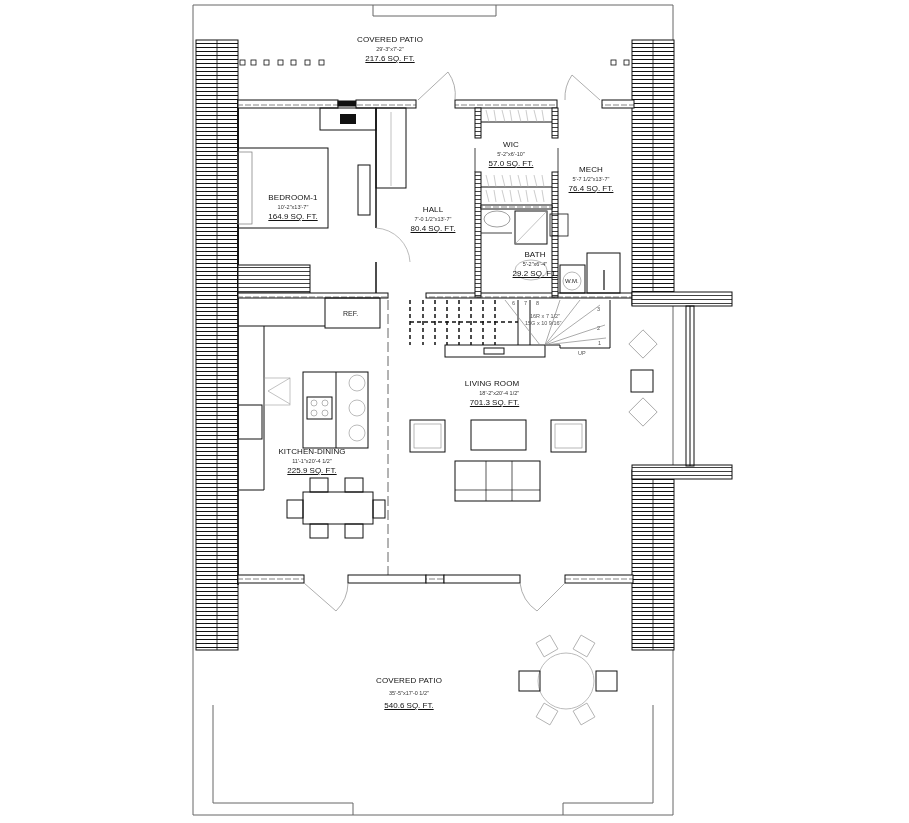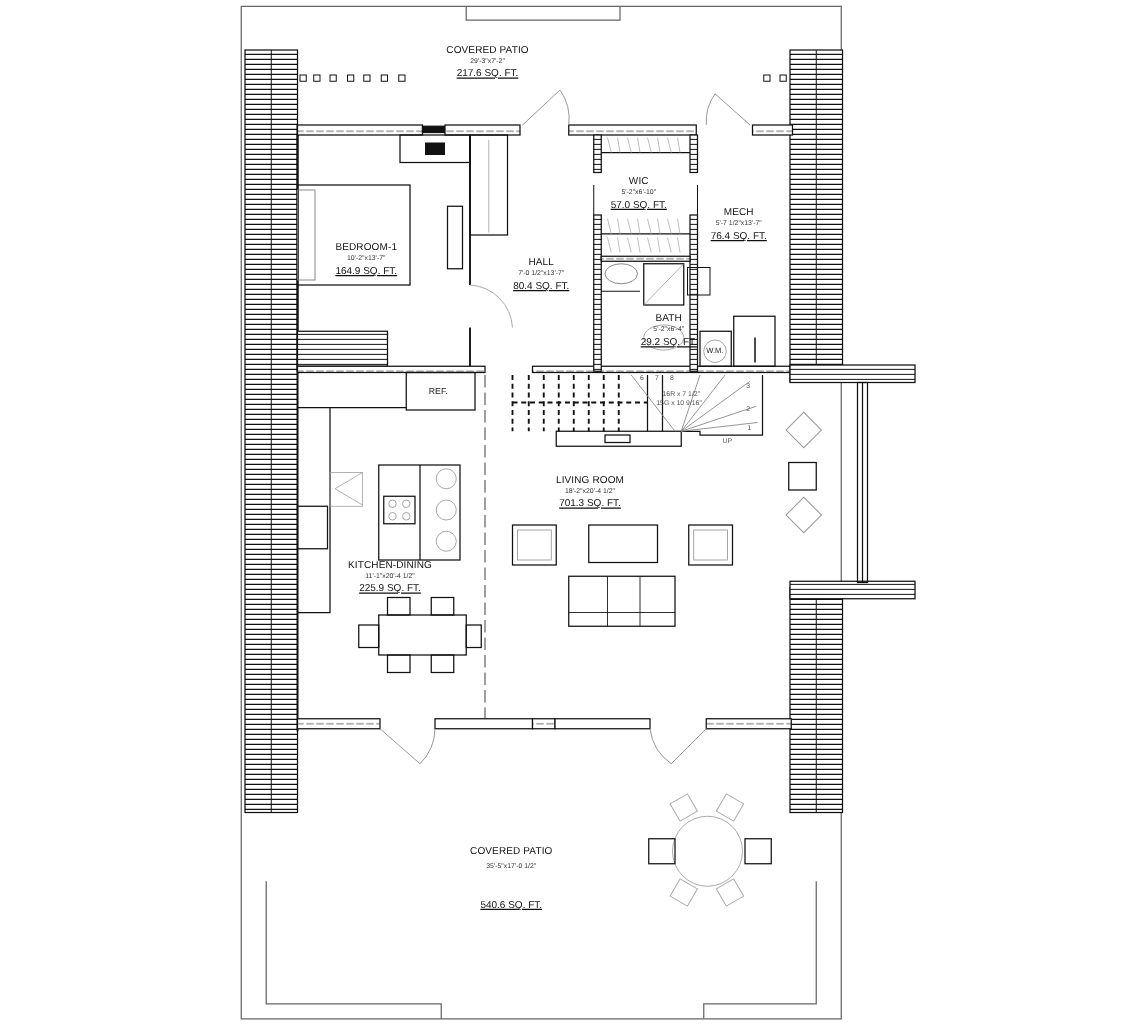--- a/index.html
+++ b/index.html
@@ -261,34 +261,34 @@
 <div class="lbl" style="left:591px;top:165px;">
   <div class="name">MECH</div>
   <div class="dim">5'-7 1/2"x13'-7"</div>
   <div class="area">76.4 SQ. FT.</div>
 </div>
 <div class="lbl" style="left:535px;top:250px;">
   <div class="name">BATH</div>
   <div class="dim">5'-2"x6'-4"</div>
   <div class="area">29.2 SQ. FT.</div>
 </div>
-<div class="lbl" style="left:472px;top:379px;">
+<div class="lbl" style="left:492px;top:379px;text-align:right;">
   <div class="name">LIVING ROOM</div>
   <div class="dim">18'-2"x20'-4 1/2"</div>
   <div class="area">701.3 SQ. FT.</div>
 </div>
 <div class="lbl" style="left:312px;top:447px;">
   <div class="name">KITCHEN-DINING</div>
   <div class="dim">11'-1"x20'-4 1/2"</div>
   <div class="area">225.9 SQ. FT.</div>
 </div>
 <div class="lbl" style="left:409px;top:676px;">
   <div class="name">COVERED PATIO</div>
   <div class="dim" style="margin-top:3px;">35'-5"x17'-0 1/2"</div>
-  <div class="area" style="margin-top:21px;">540.6 SQ. FT.</div>
+  <div class="area" style="margin-top:3px;">540.6 SQ. FT.</div>
 </div>
 
 <div class="tiny" style="left:343px;top:310px;font-size:7px;">REF.</div>
 <div class="tiny" style="left:565px;top:278px;font-size:6px;">W.M.</div>
 
 <div class="stairtxt" style="left:530px;top:313px;">16R x 7 1/2"</div>
 <div class="stairtxt" style="left:525px;top:320px;">15G x 10 9/16"</div>
 <div class="stairtxt" style="left:578px;top:350px;">UP</div>
 <div class="stairtxt" style="left:598px;top:340px;">1</div>
 <div class="stairtxt" style="left:597px;top:325px;">2</div>

